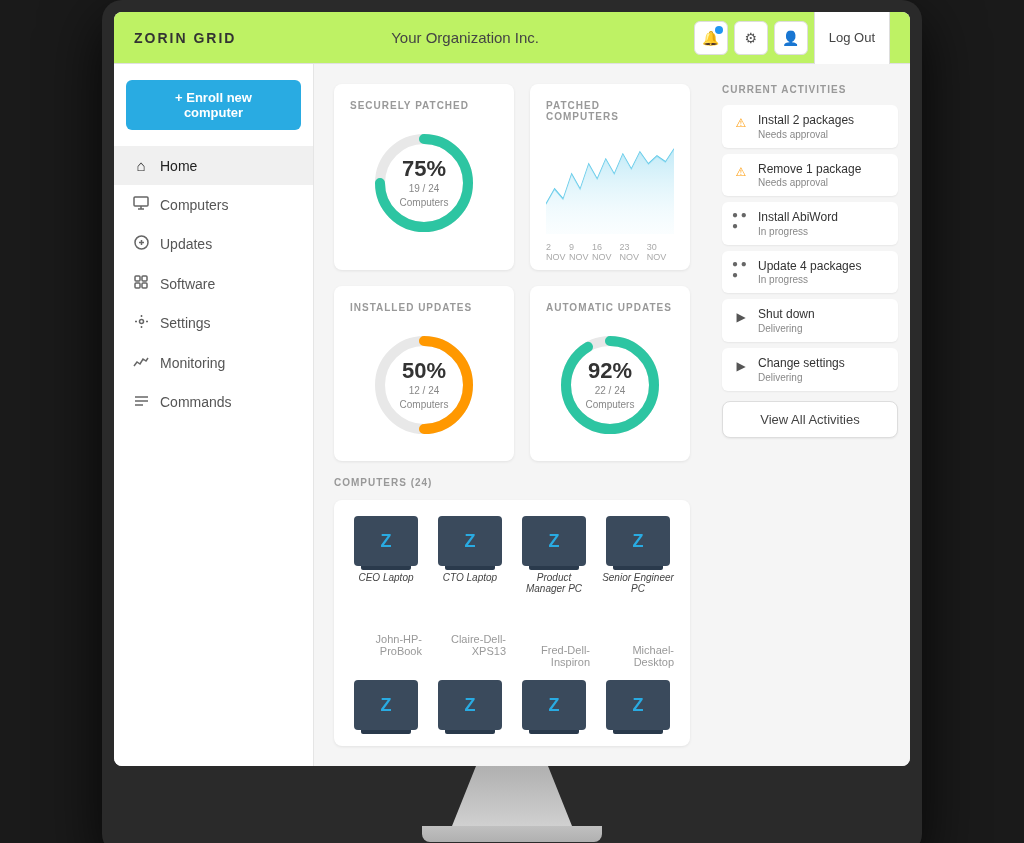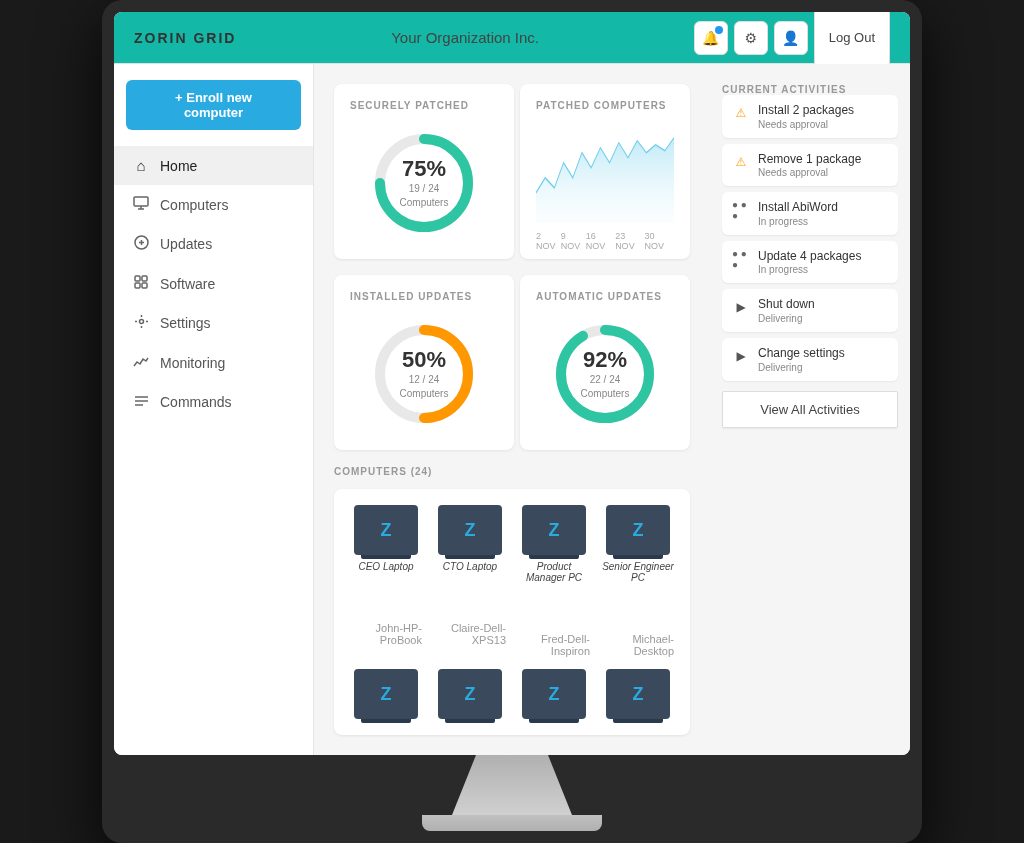--- a/index.html
+++ b/index.html
@@ -44,21 +44,21 @@
       display: flex;
       flex-direction: column;
       height: 100%;
       background: #f5f5f5;
     }
     
     .header {
       display: flex;
       align-items: center;
       justify-content: space-between;
-      background: #14b8a6;
+      background: #bef264;
       padding: 0 20px;
       height: 52px;
       border-bottom: 1px solid #e0e0e0;
     }
     .logo {
       font-size: 14px;
       font-weight: 700;
       letter-spacing: 2px;
       color: #333;
     }
@@ -156,21 +156,21 @@
     
     .main {
       flex: 1;
       overflow-y: auto;
       padding: 20px;
       background: #f5f5f5;
     }
     
     .stats-row {
       display: flex;
-      gap: 6px;
+      gap: 16px;
       margin-bottom: 16px;
     }
     .stat-card {
       background: #fff;
       border-radius: 8px;
       padding: 16px;
       flex: 1;
       box-shadow: 0 1px 3px rgba(0,0,0,0.08);
     }
     .stat-label {
@@ -286,20 +286,21 @@
       flex-shrink: 0;
       padding: 20px 12px;
       background: #f5f5f5;
     }
     .panel-title {
       font-size: 10px;
       font-weight: 700;
       letter-spacing: 1px;
       color: #999;
       text-transform: uppercase;
+      margin-bottom: 10px;
     }
     .activity-item {
       background: #fff;
       border-radius: 6px;
       padding: 8px 10px;
       margin-bottom: 6px;
       display: flex;
       align-items: flex-start;
       gap: 8px;
       box-shadow: 0 1px 2px rgba(0,0,0,0.06);
@@ -323,21 +324,21 @@
     }
     .activity-status {
       font-size: 10px;
       color: #888;
     }
     .view-all-btn {
       width: 100%;
       padding: 10px;
       background: #fff;
       border: 1px solid #ddd;
-      border-radius: 2px;
+      border-radius: 8px;
       font-size: 13px;
       color: #444;
       cursor: pointer;
       text-align: center;
       margin-top: 4px;
       box-shadow: 0 1px 2px rgba(0,0,0,0.06);
     }
     .warning-icon { color: #ff9800; }
     .progress-icon { color: #666; font-size: 10px; }
     .deliver-icon { color: #555; }

